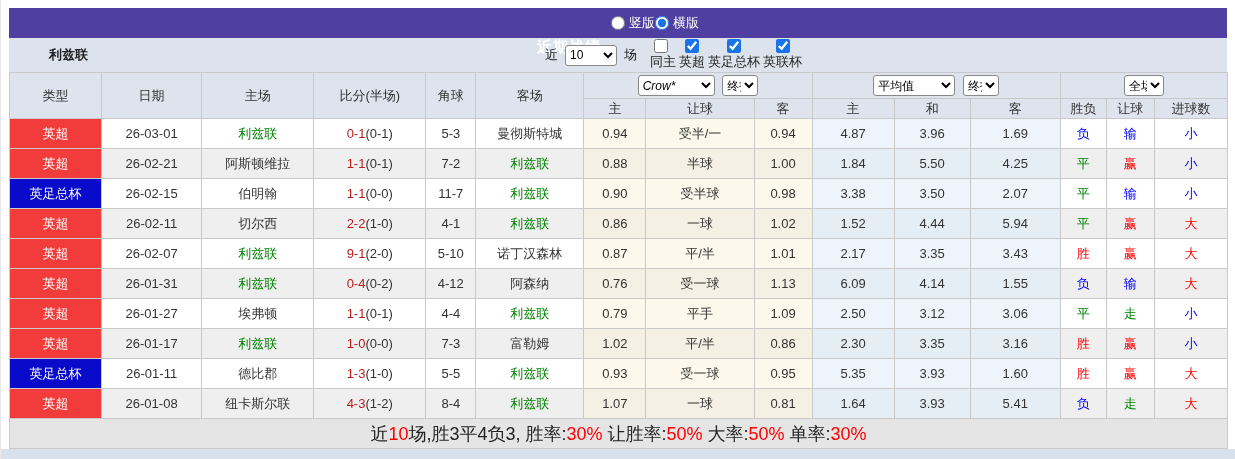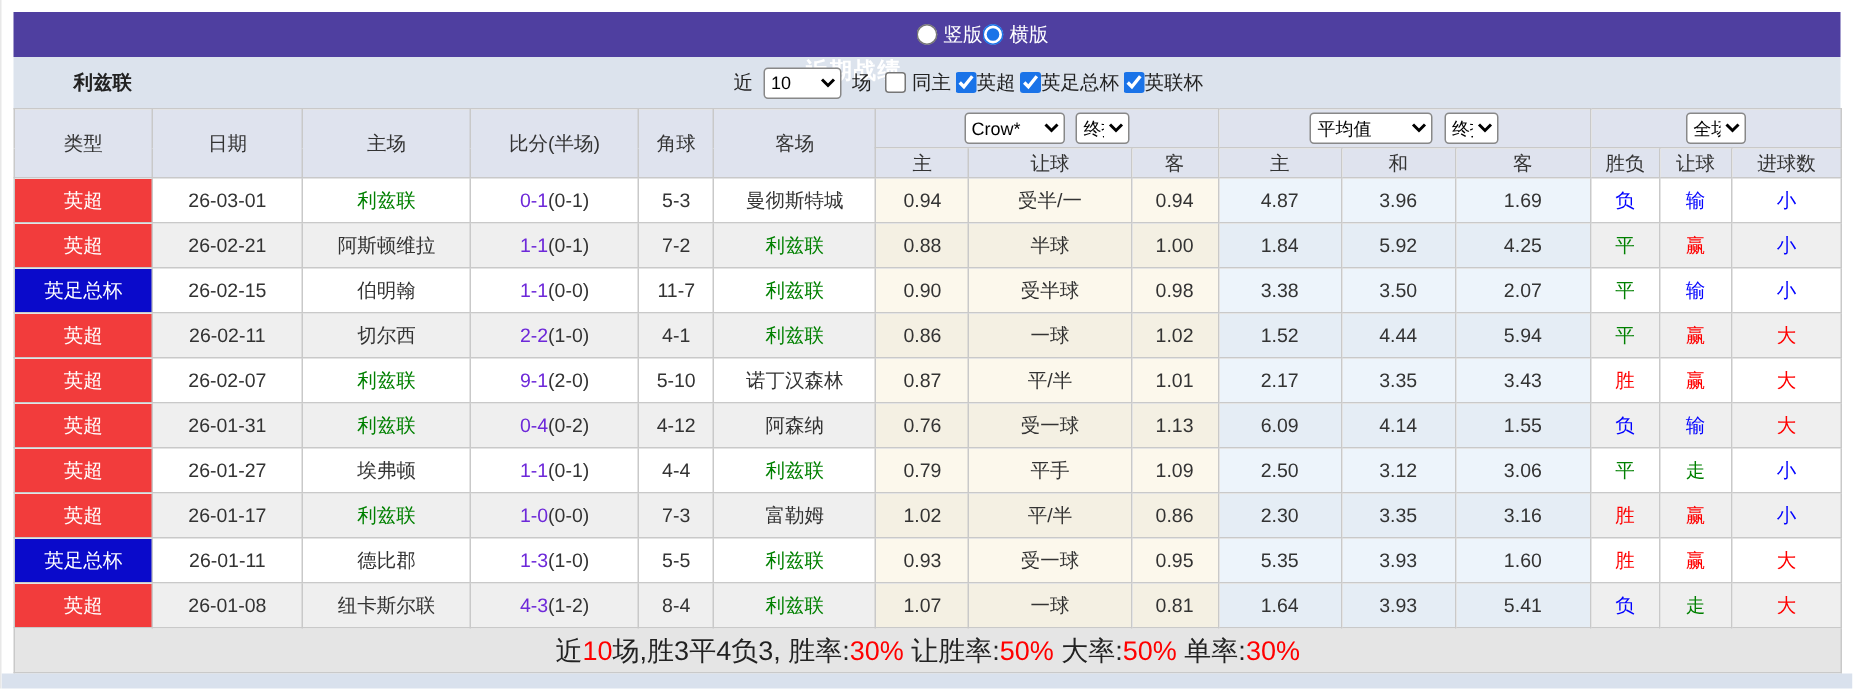--- a/index.html
+++ b/index.html
@@ -23,55 +23,55 @@
     width: 14px; height: 14px; margin: 0; accent-color: #1a73e8; vertical-align: middle;
   }
 
   
   .toolbar {
     height: 34px; background: #dce3ed; display: flex; align-items: center;
     font-size: 13px; color: #222;
   }
   .team-name { font-weight: bold; font-size: 13px; margin-left: 40px; }
   .controls { margin-left: auto; margin-right: 425px; display: flex; align-items: center; gap: 3px; white-space: nowrap; }
-  .controls .chk { display: flex; align-items: center; }
+  .controls .chk { display: flex; align-items: center; flex-direction: column; }
   select {
     font-family: inherit; font-size: 12px; height: 21px;
     background: #fff; border: 1px solid #888; border-radius: 3px; color: #000;
   }
   .sel-count { width: 52px; margin: 0 4px; }
 
   
   table {
     border-collapse: collapse; table-layout: fixed; width: 1219px;
     font-size: 13px; color: #333;
   }
   th, td {
     border: 1px solid #c9c9c9; text-align: center; padding: 0;
     overflow: hidden; white-space: nowrap;
   }
   thead th { background: #dfe3ee; font-weight: normal; color: #333; }
   .hrow1 th { height: 26px; }
   .hrow2 th { height: 20px; }
   .hrow1 select { margin: 0 2px; }
-  .sel-bookmaker { width: 67px; }
+  .sel-bookmaker { width: 77px; font-style: italic; }
   .sel-index { width: 36px; }
   .sel-avg { width: 82px; }
   .sel-full { width: 40px; }
 
   tbody td { height: 30px; background: #fff; }
   tbody tr:nth-child(even) td { background: #efefef; }
   tbody td.g1 { background: #fcf8ec; }
   tbody tr:nth-child(even) td.g1 { background: #f4f0e3; }
   tbody td.g2 { background: #edf4fb; }
   tbody tr:nth-child(even) td.g2 { background: #e5edf5; }
   td.badge-red  { background: #f23c3c !important; color: #fff; }
   td.badge-blue { background: #0a0acb !important; color: #fff; }
   .team { color: #008000; }
-  .ft { color: #6d28d9; }
+  .ft { color: #b91c1c; }
   .ht { color: #333; }
   .c-red   { color: #ff0000; }
   .c-green { color: #008000; }
   .c-blue  { color: #0000ff; }
 
   tfoot td { height: 30px; background: #e5e5e5; font-size: 18px; color: #222; }
   .seg-red { color: #ff0000; }
 
   .bottom-strip { height: 11px; background: #d9e1ed; margin-top: 0; }
 </style>
@@ -203,21 +203,21 @@
           <td class="badge-red">英超</td>
           <td>26-02-21</td>
           <td>阿斯顿维拉</td>
           <td><span class="ft">1-1</span><span class="ht">(0-1)</span></td>
           <td>7-2</td>
           <td class="team">利兹联</td>
           <td class="g1">0.88</td>
           <td class="g1">半球</td>
           <td class="g1">1.00</td>
           <td class="g2">1.84</td>
-          <td class="g2">5.92</td>
+          <td class="g2">5.50</td>
           <td class="g2">4.25</td>
           <td class="c-green">平</td>
           <td class="c-red">赢</td>
           <td class="c-blue">小</td>
         </tr>
         <tr>
           <td class="badge-blue">英足总杯</td>
           <td>26-02-15</td>
           <td>伯明翰</td>
           <td><span class="ft">1-1</span><span class="ht">(0-0)</span></td>

